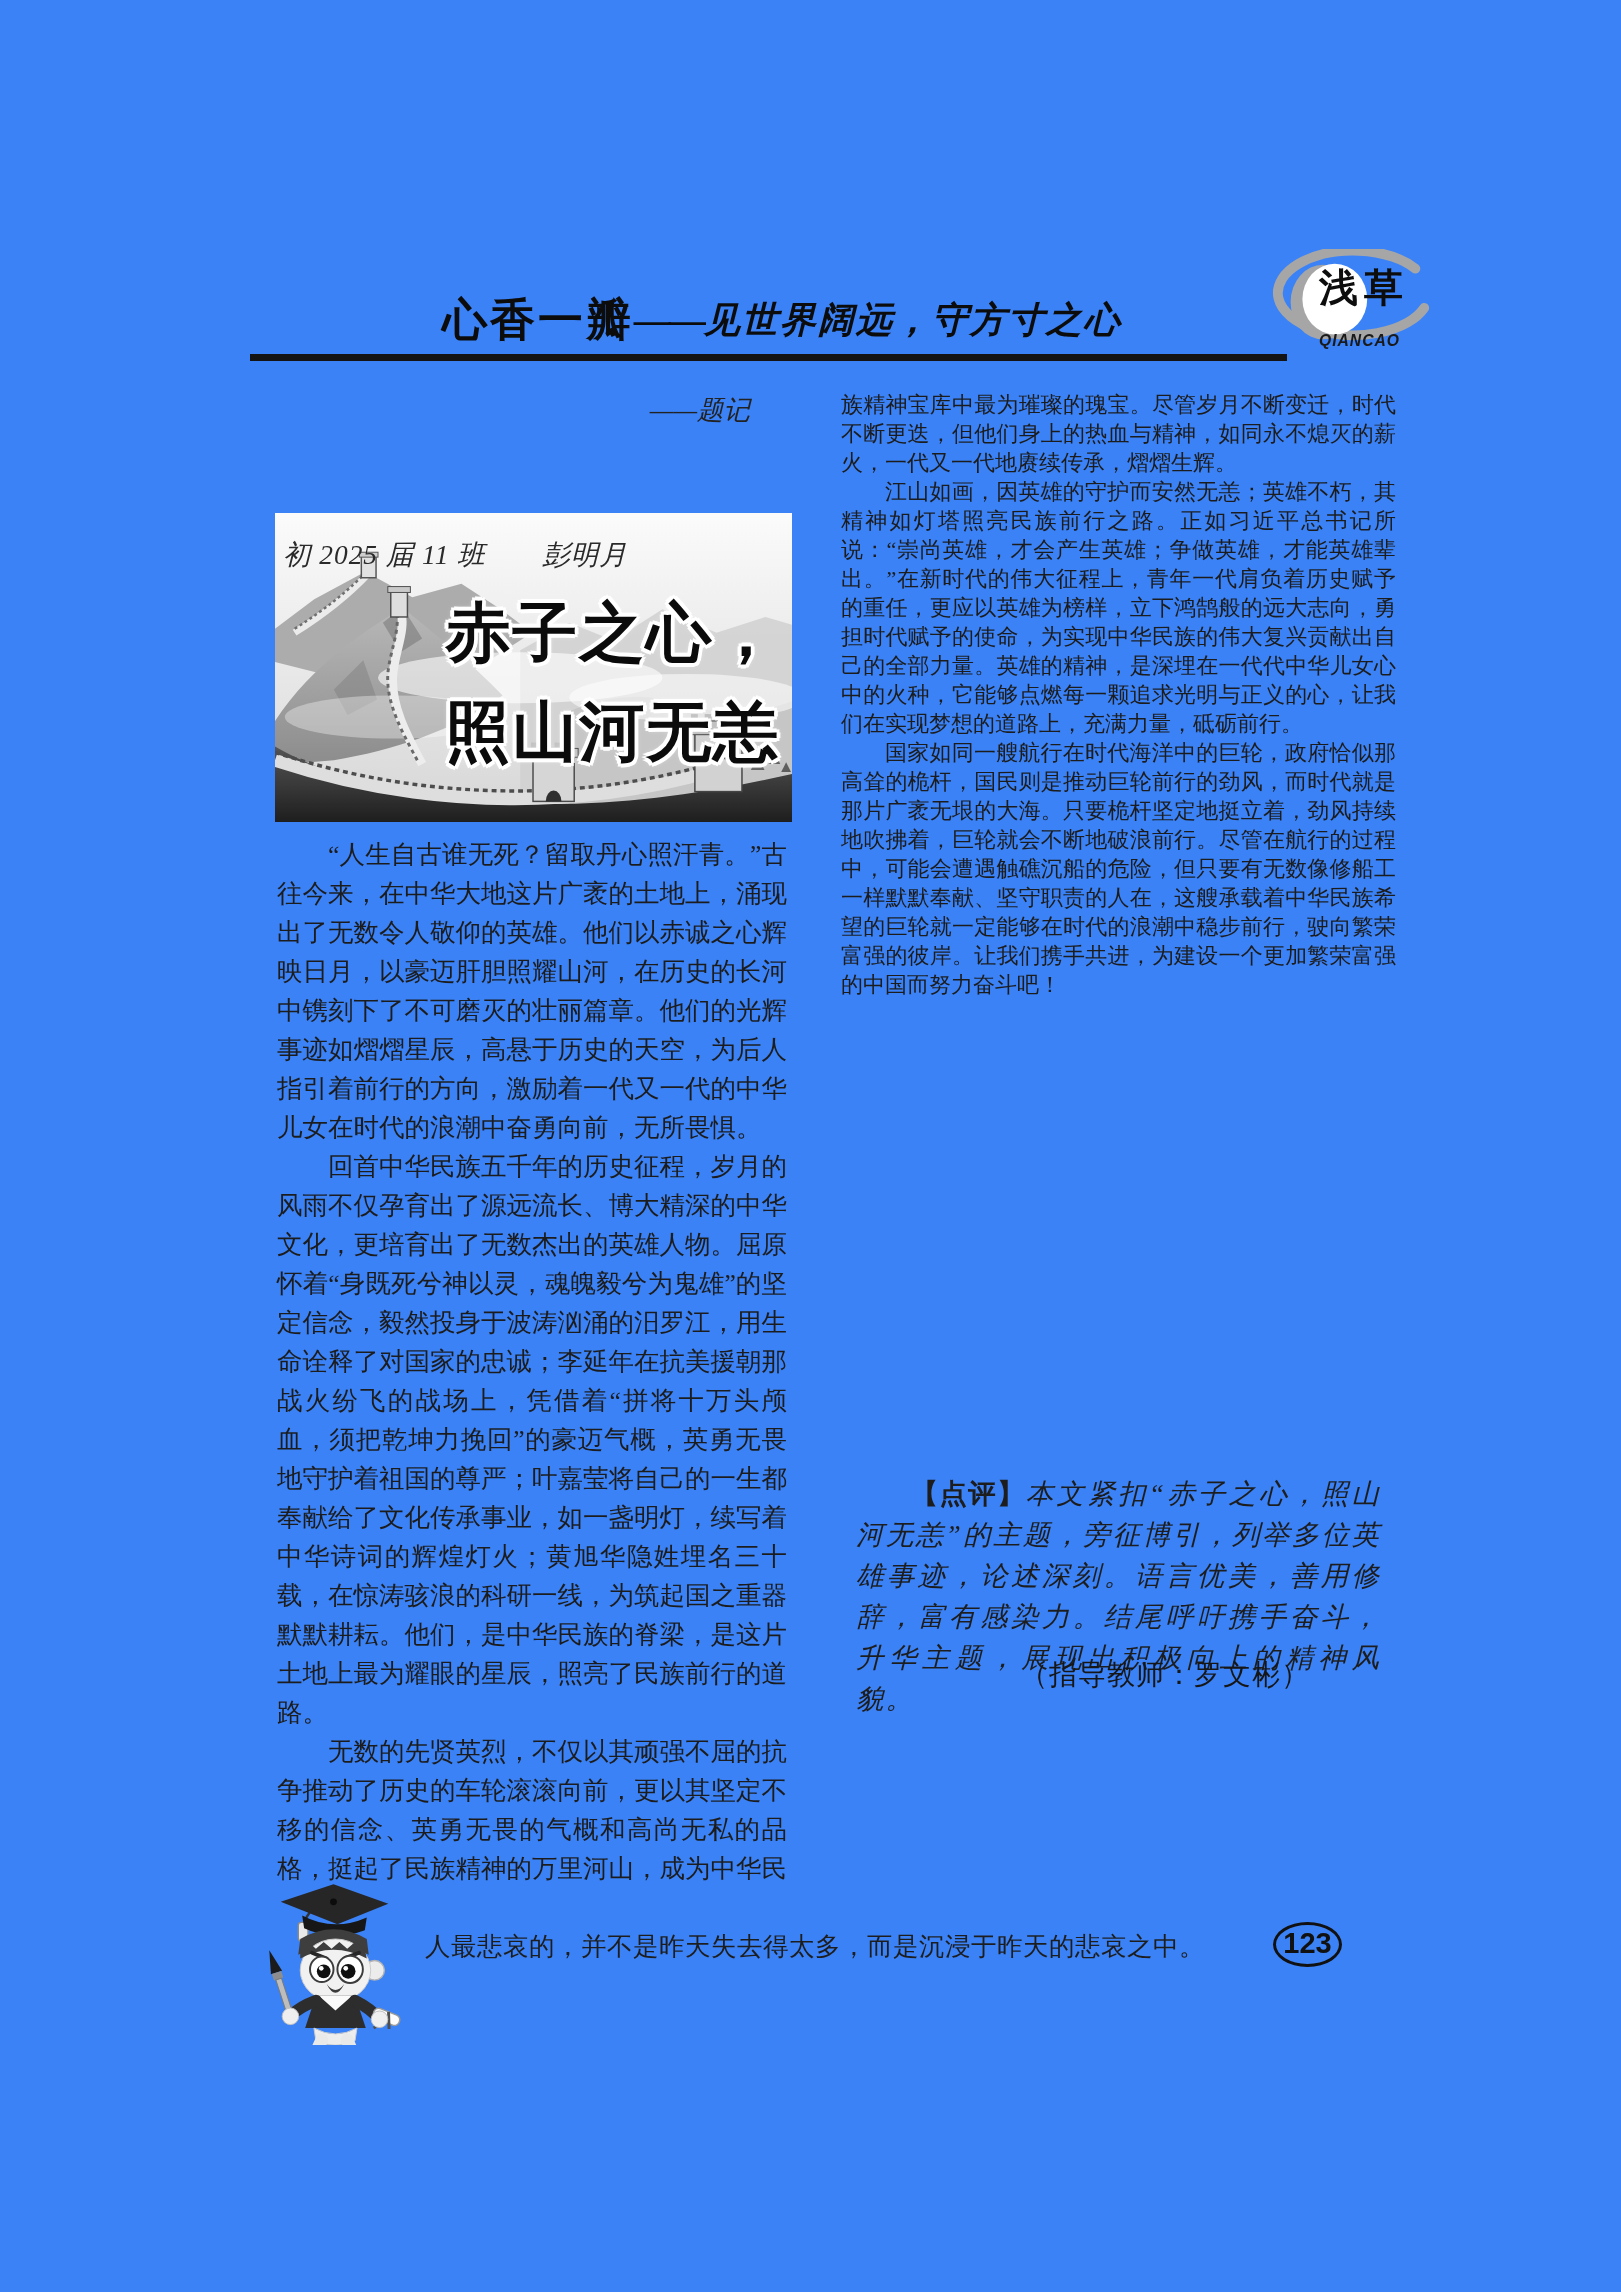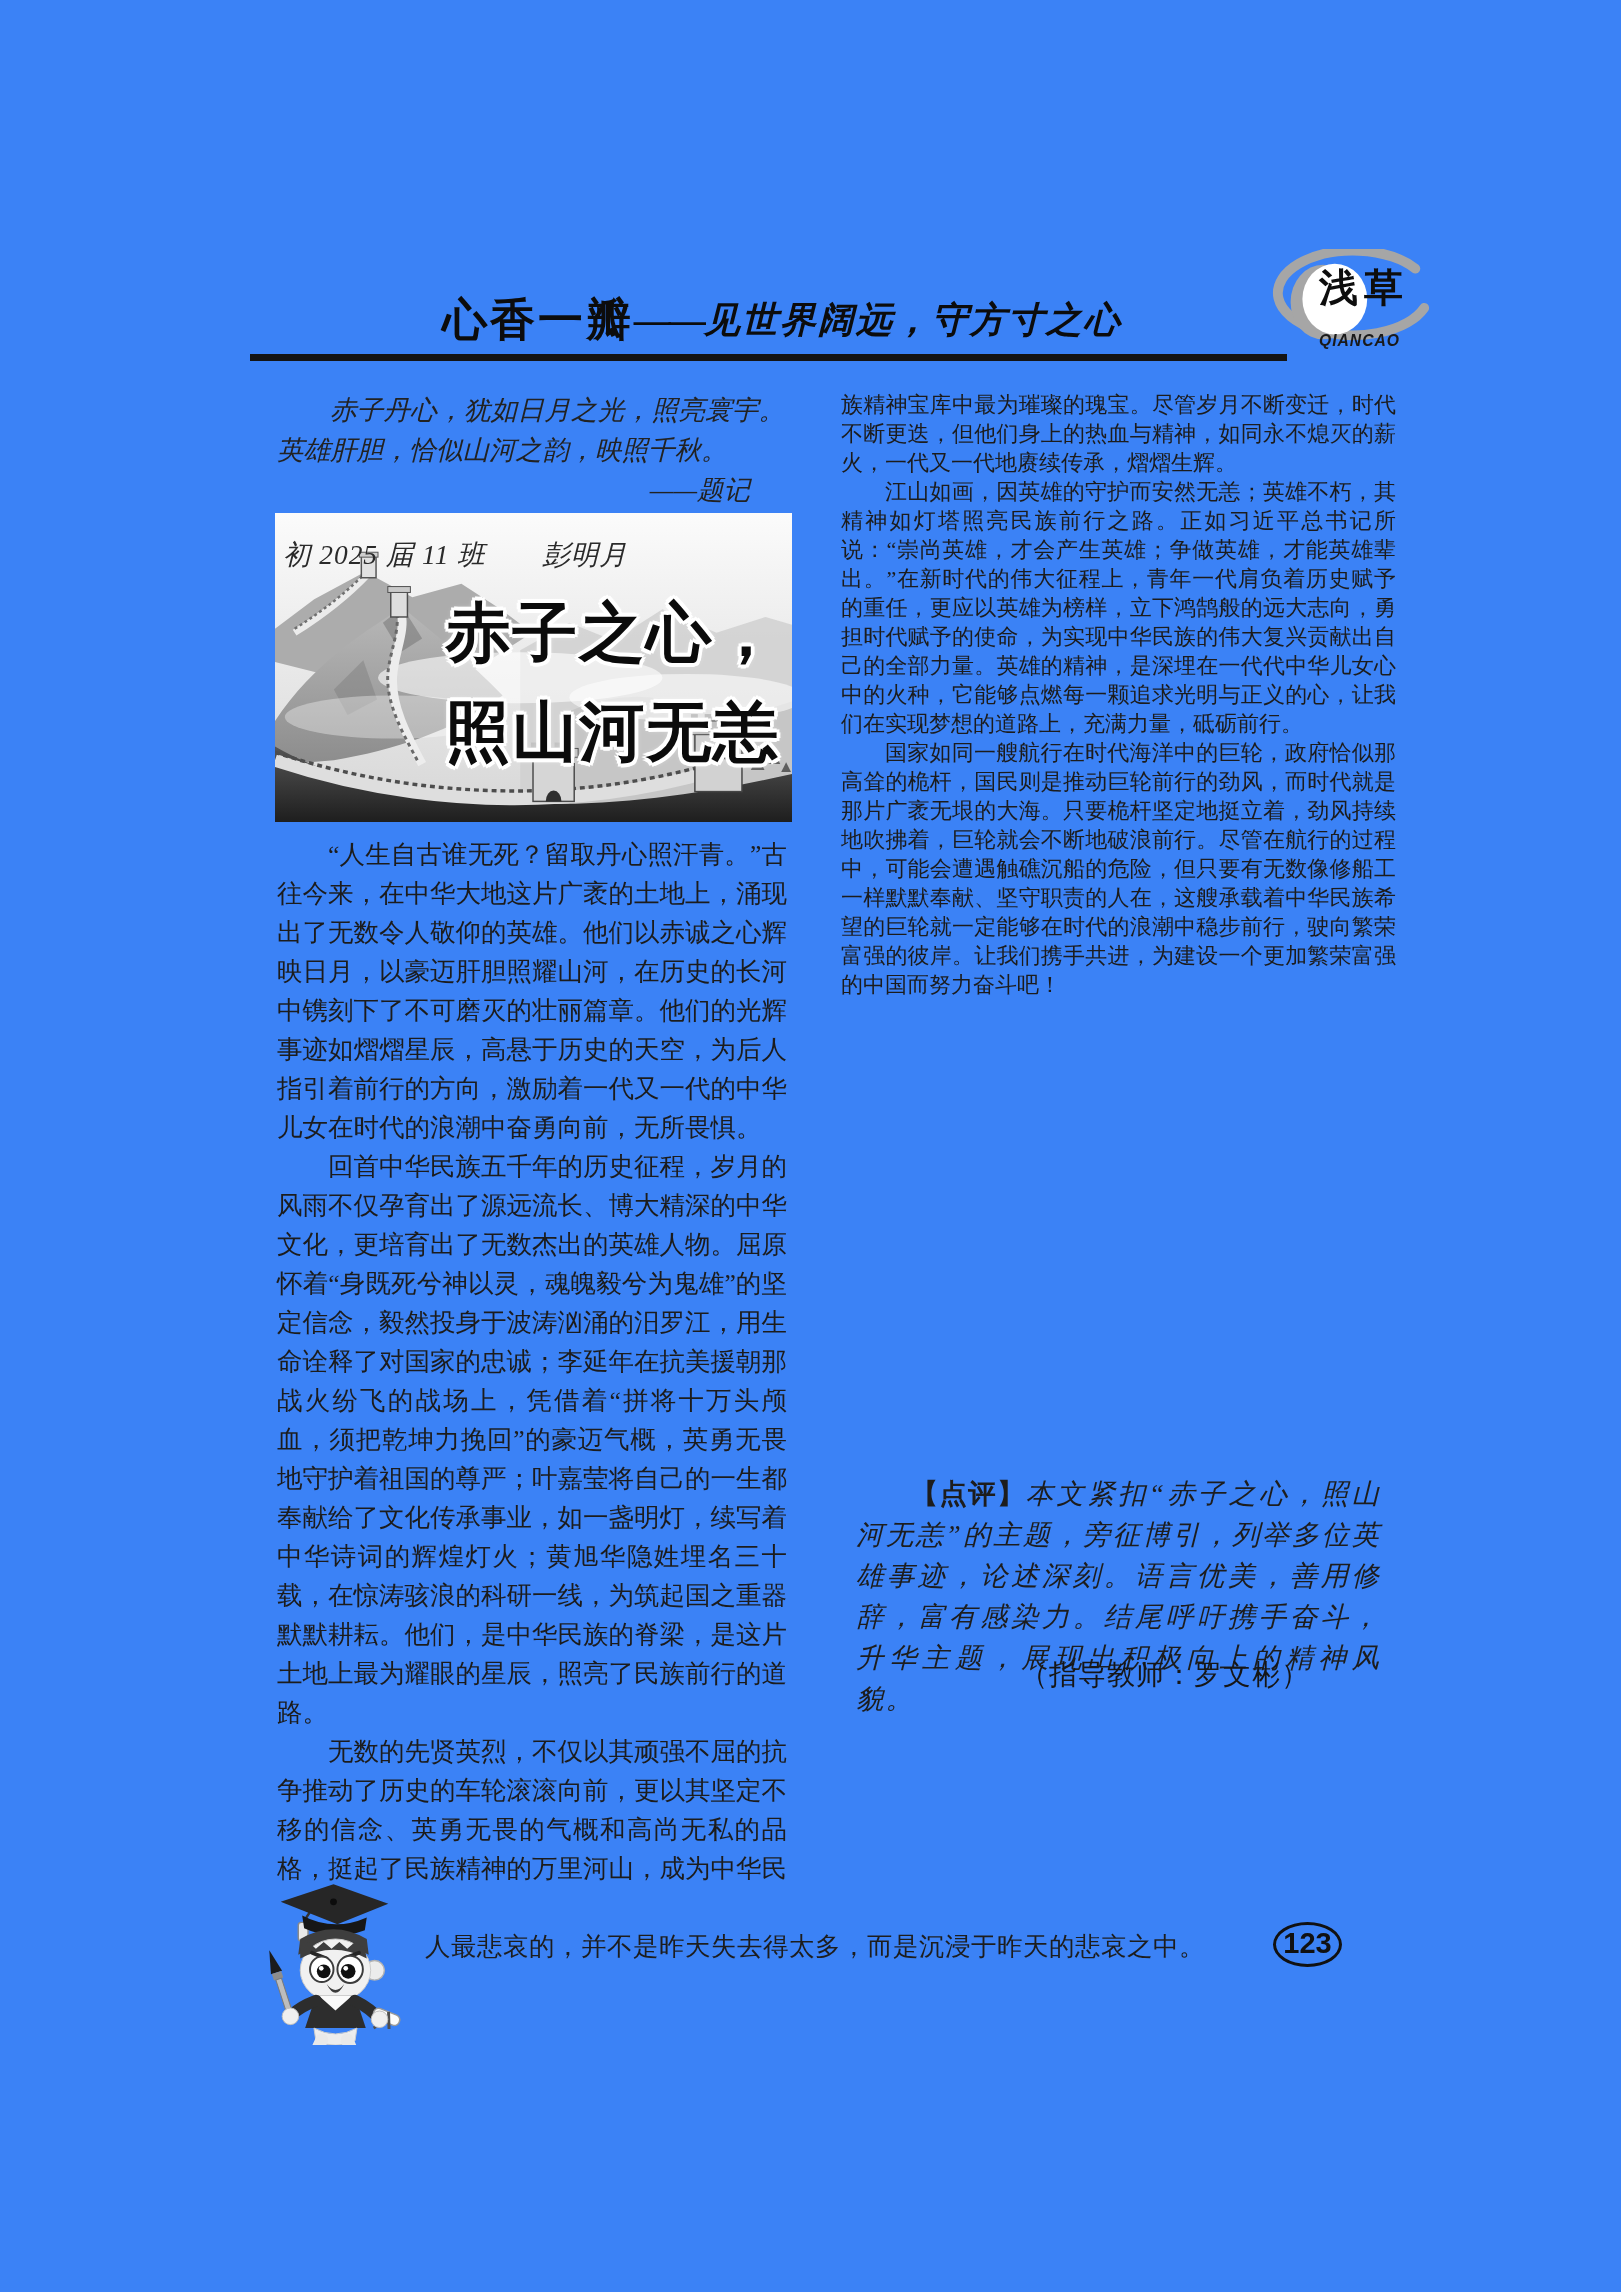--- a/index.html
+++ b/index.html
@@ -113,21 +113,20 @@
     <svg width="167" height="110" viewBox="0 0 170 112">
       <path d="M150,20 A77,43 0 1 0 159,60" fill="none" stroke="#a6a6a6" stroke-width="10" stroke-linecap="round"></path>
       <ellipse cx="56" cy="54" rx="33" ry="38" fill="#a6a6a6"></ellipse>
       <ellipse cx="68" cy="51" rx="33" ry="36" fill="#ffffff"></ellipse>
     </svg>
     <div class="logo-cn">浅草</div>
     <div class="logo-en">QIANCAO</div>
   </div>
 
   <div class="epigraph">
-    <p>赤子丹心，犹如日月之光，照亮寰宇。英雄肝胆，恰似山河之韵，映照千秋。</p>
     <p class="attribution">——题记</p>
   </div>
 
   <div class="title-image">
     <svg width="517" height="309" viewBox="0 0 527 315" preserveAspectRatio="none">
       <defs>
         <linearGradient id="skyG" x1="0" y1="0" x2="0" y2="1">
           <stop offset="0" stop-color="#fbfbfb"></stop>
             <stop offset="1" stop-color="#d6d6d6"></stop>
         </linearGradient>

